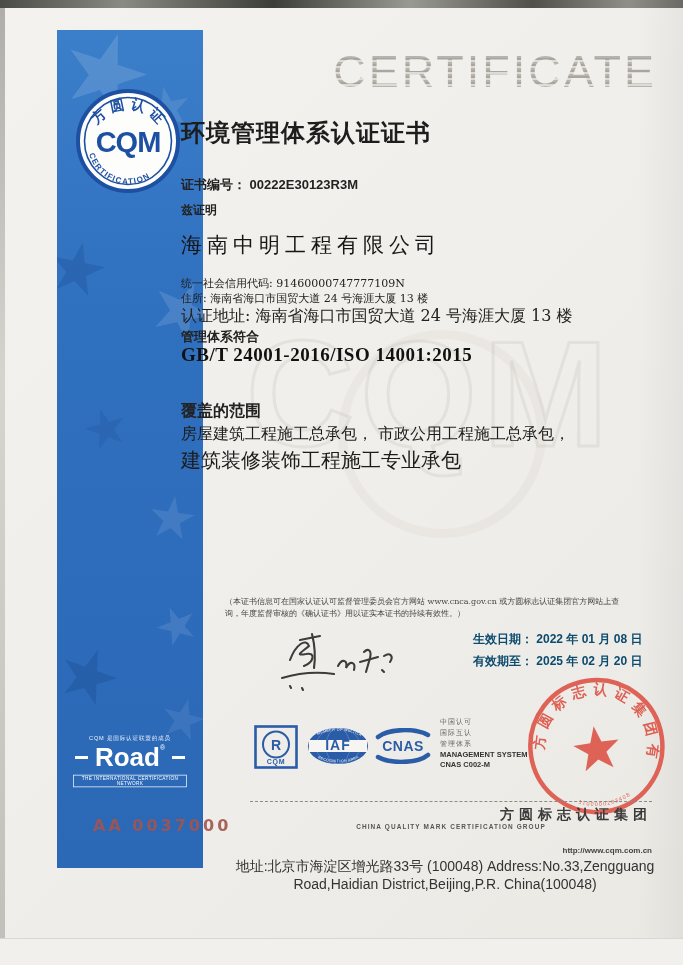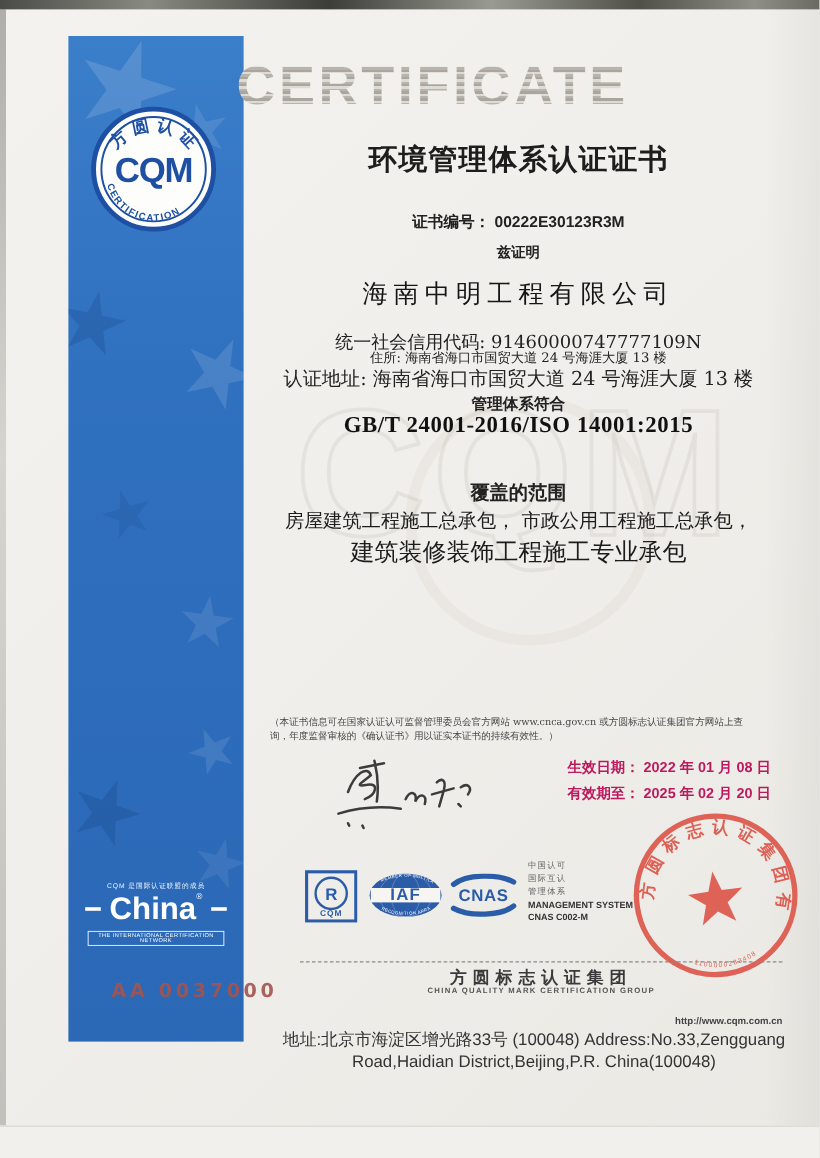--- a/index.html
+++ b/index.html
@@ -40,66 +40,66 @@
   .iqnet-row{display:flex;align-items:flex-start;justify-content:center;gap:7px;margin-top:1px}
   .iqnet-dash{width:13px;height:3px;background:#fff;margin-top:12px}
   .iqnet-main{font-size:26px;font-weight:800;line-height:1;letter-spacing:0}
   .iqnet-reg{font-size:7px;vertical-align:top}
   .iqnet-sub{display:inline-block;border:1px solid rgba(255,255,255,.9);padding:1px 4px;font-size:6px;
     letter-spacing:.5px;margin-top:3px;transform:scale(.78)}
   .serial{position:absolute;left:93px;top:816px;font-size:16px;letter-spacing:3px;color:#a3544e;
     font-family:"DejaVu Sans",sans-serif;font-weight:600;opacity:.9}
 
   
-  .wm-cert{position:absolute;left:197px;top:46px;width:460px;text-align:left;
-    font-size:45px;font-weight:700;letter-spacing:3px;
+  .wm-cert{position:absolute;left:197px;top:46px;width:460px;text-align:right;
+    font-size:45px;font-weight:400;letter-spacing:3px;
     background:repeating-linear-gradient(180deg,#aaa69f 0 2px,#dedbd5 2px 4px,#b8b4ad 4px 6px);
     -webkit-background-clip:text;background-clip:text;color:transparent;-webkit-text-fill-color:transparent}
   .wm-cqm{position:absolute;left:240px;top:308px;width:380px;text-align:center;font-size:150px;font-weight:800;
     letter-spacing:6px;color:transparent;-webkit-text-stroke:3px rgba(172,167,157,.18)}
   .wm-ring{position:absolute;left:338px;top:330px;width:190px;height:190px;border-radius:50%;
     border:9px solid rgba(172,167,157,.09)}
 
   
-  .ctext{position:absolute;left:202px;width:460px;text-align:center;color:#222}
+  .ctext{position:absolute;left:181px;width:460px;text-align:left;color:#222}
   .title{top:117px;font-size:24px;font-weight:700;letter-spacing:1px;color:#1d1d1d}
   .certno{top:176px;font-size:13px;font-weight:600}
   .declare{top:202px;font-size:12px;font-weight:600}
   .company{top:231px;font-size:21px;letter-spacing:5px;color:#161616;font-family:"DejaVu Serif",serif}
   .kai{font-family:"DejaVu Serif",serif}
-  .credit{top:276px;font-size:15px}
+  .credit{top:276px;font-size:11px}
   .addr1{top:291px;font-size:11px}
   .addr2{top:306px;font-size:16px}
   .conform{top:328px;font-size:13px;font-weight:700}
   .standard{top:344px;font-size:19px;font-weight:700;font-family:"Liberation Serif",serif;letter-spacing:.5px;color:#111}
   .scopetitle{top:401px;font-size:16px;font-weight:700}
   .scope1{top:424px;font-size:16px;color:#1c1c1c}
   .scope2{top:447px;font-size:20px;color:#1c1c1c}
   .note{position:absolute;left:225px;width:412px;text-align:left;font-size:8px;color:#454545;font-family:"DejaVu Serif",serif}
   .note1{top:596px}
   .note2{top:608px}
-  .date{position:absolute;left:473px;font-size:12px;font-weight:700;color:#be185d}
+  .date{position:absolute;left:473px;font-size:12px;font-weight:700;color:#0c4a6e}
   .date1{top:631px}
   .date2{top:653px}
 
   .signature{position:absolute;left:276px;top:626px}
 
   
   .rcqm{position:absolute;left:254px;top:725px}
   .iaf{position:absolute;left:306px;top:726px}
   .cnas{position:absolute;left:374px;top:728px}
   .accred{position:absolute;left:440px;top:716px;width:130px;text-align:left}
   .accred-cn{font-size:7px;color:#666;line-height:1.6;letter-spacing:1px}
   .accred-en{font-size:7.5px;color:#333;font-weight:700;line-height:1.45}
 
   .seal{position:absolute;left:515px;top:668px;transform:rotate(-8deg)}
 
   
   .fdiv{position:absolute;left:250px;top:801px;width:402px;border-top:1px dashed #8b8b88}
-  .fcn{position:absolute;left:250px;top:806px;width:402px;text-align:center;font-size:14px;font-weight:700;
+  .fcn{position:absolute;left:250px;top:806px;width:402px;text-align:right;font-size:14px;font-weight:700;
     letter-spacing:5px;color:#3a3a3a}
   .fen{position:absolute;left:250px;top:823px;width:402px;text-align:center;font-size:7px;font-weight:700;
     letter-spacing:1.2px;color:#555;transform:scale(.92)}
   .faddr{position:absolute;left:213px;top:858px;width:464px;text-align:center;font-size:14px;color:#333}
   .fweb{position:absolute;left:250px;top:846px;width:402px;text-align:right;font-size:8px;font-weight:700;color:#444}
 </style>
 </head>
 <body>
 
 <div class="scan-top"></div>
@@ -133,21 +133,21 @@
   <text x="53" y="64" text-anchor="middle" font-size="29" font-weight="800" fill="#1d4fa3" letter-spacing="-1">CQM</text>
   <text font-size="8" font-weight="700" fill="#1d4fa3" letter-spacing="1.2">
     <textPath href="#cqmBot" startOffset="10">CERTIFICATION</textPath>
   </text>
 </svg>
 
 <div class="iqnet">
   <div class="iqnet-top">CQM 是国际认证联盟的成员</div>
   <div class="iqnet-row">
     <span class="iqnet-dash"></span>
-    <span><span class="iqnet-main">China</span><sup class="iqnet-reg">®</sup></span>
+    <span><span class="iqnet-main">Road</span><sup class="iqnet-reg">®</sup></span>
     <span class="iqnet-dash"></span>
   </div>
   <div class="iqnet-sub">THE INTERNATIONAL CERTIFICATION NETWORK</div>
 </div>
 <div class="serial">AA 0037000</div>
 
 <div class="wm-cert">CERTIFICATE</div>
 <div class="wm-ring"></div>
 <div class="wm-cqm">CQM</div>
 

